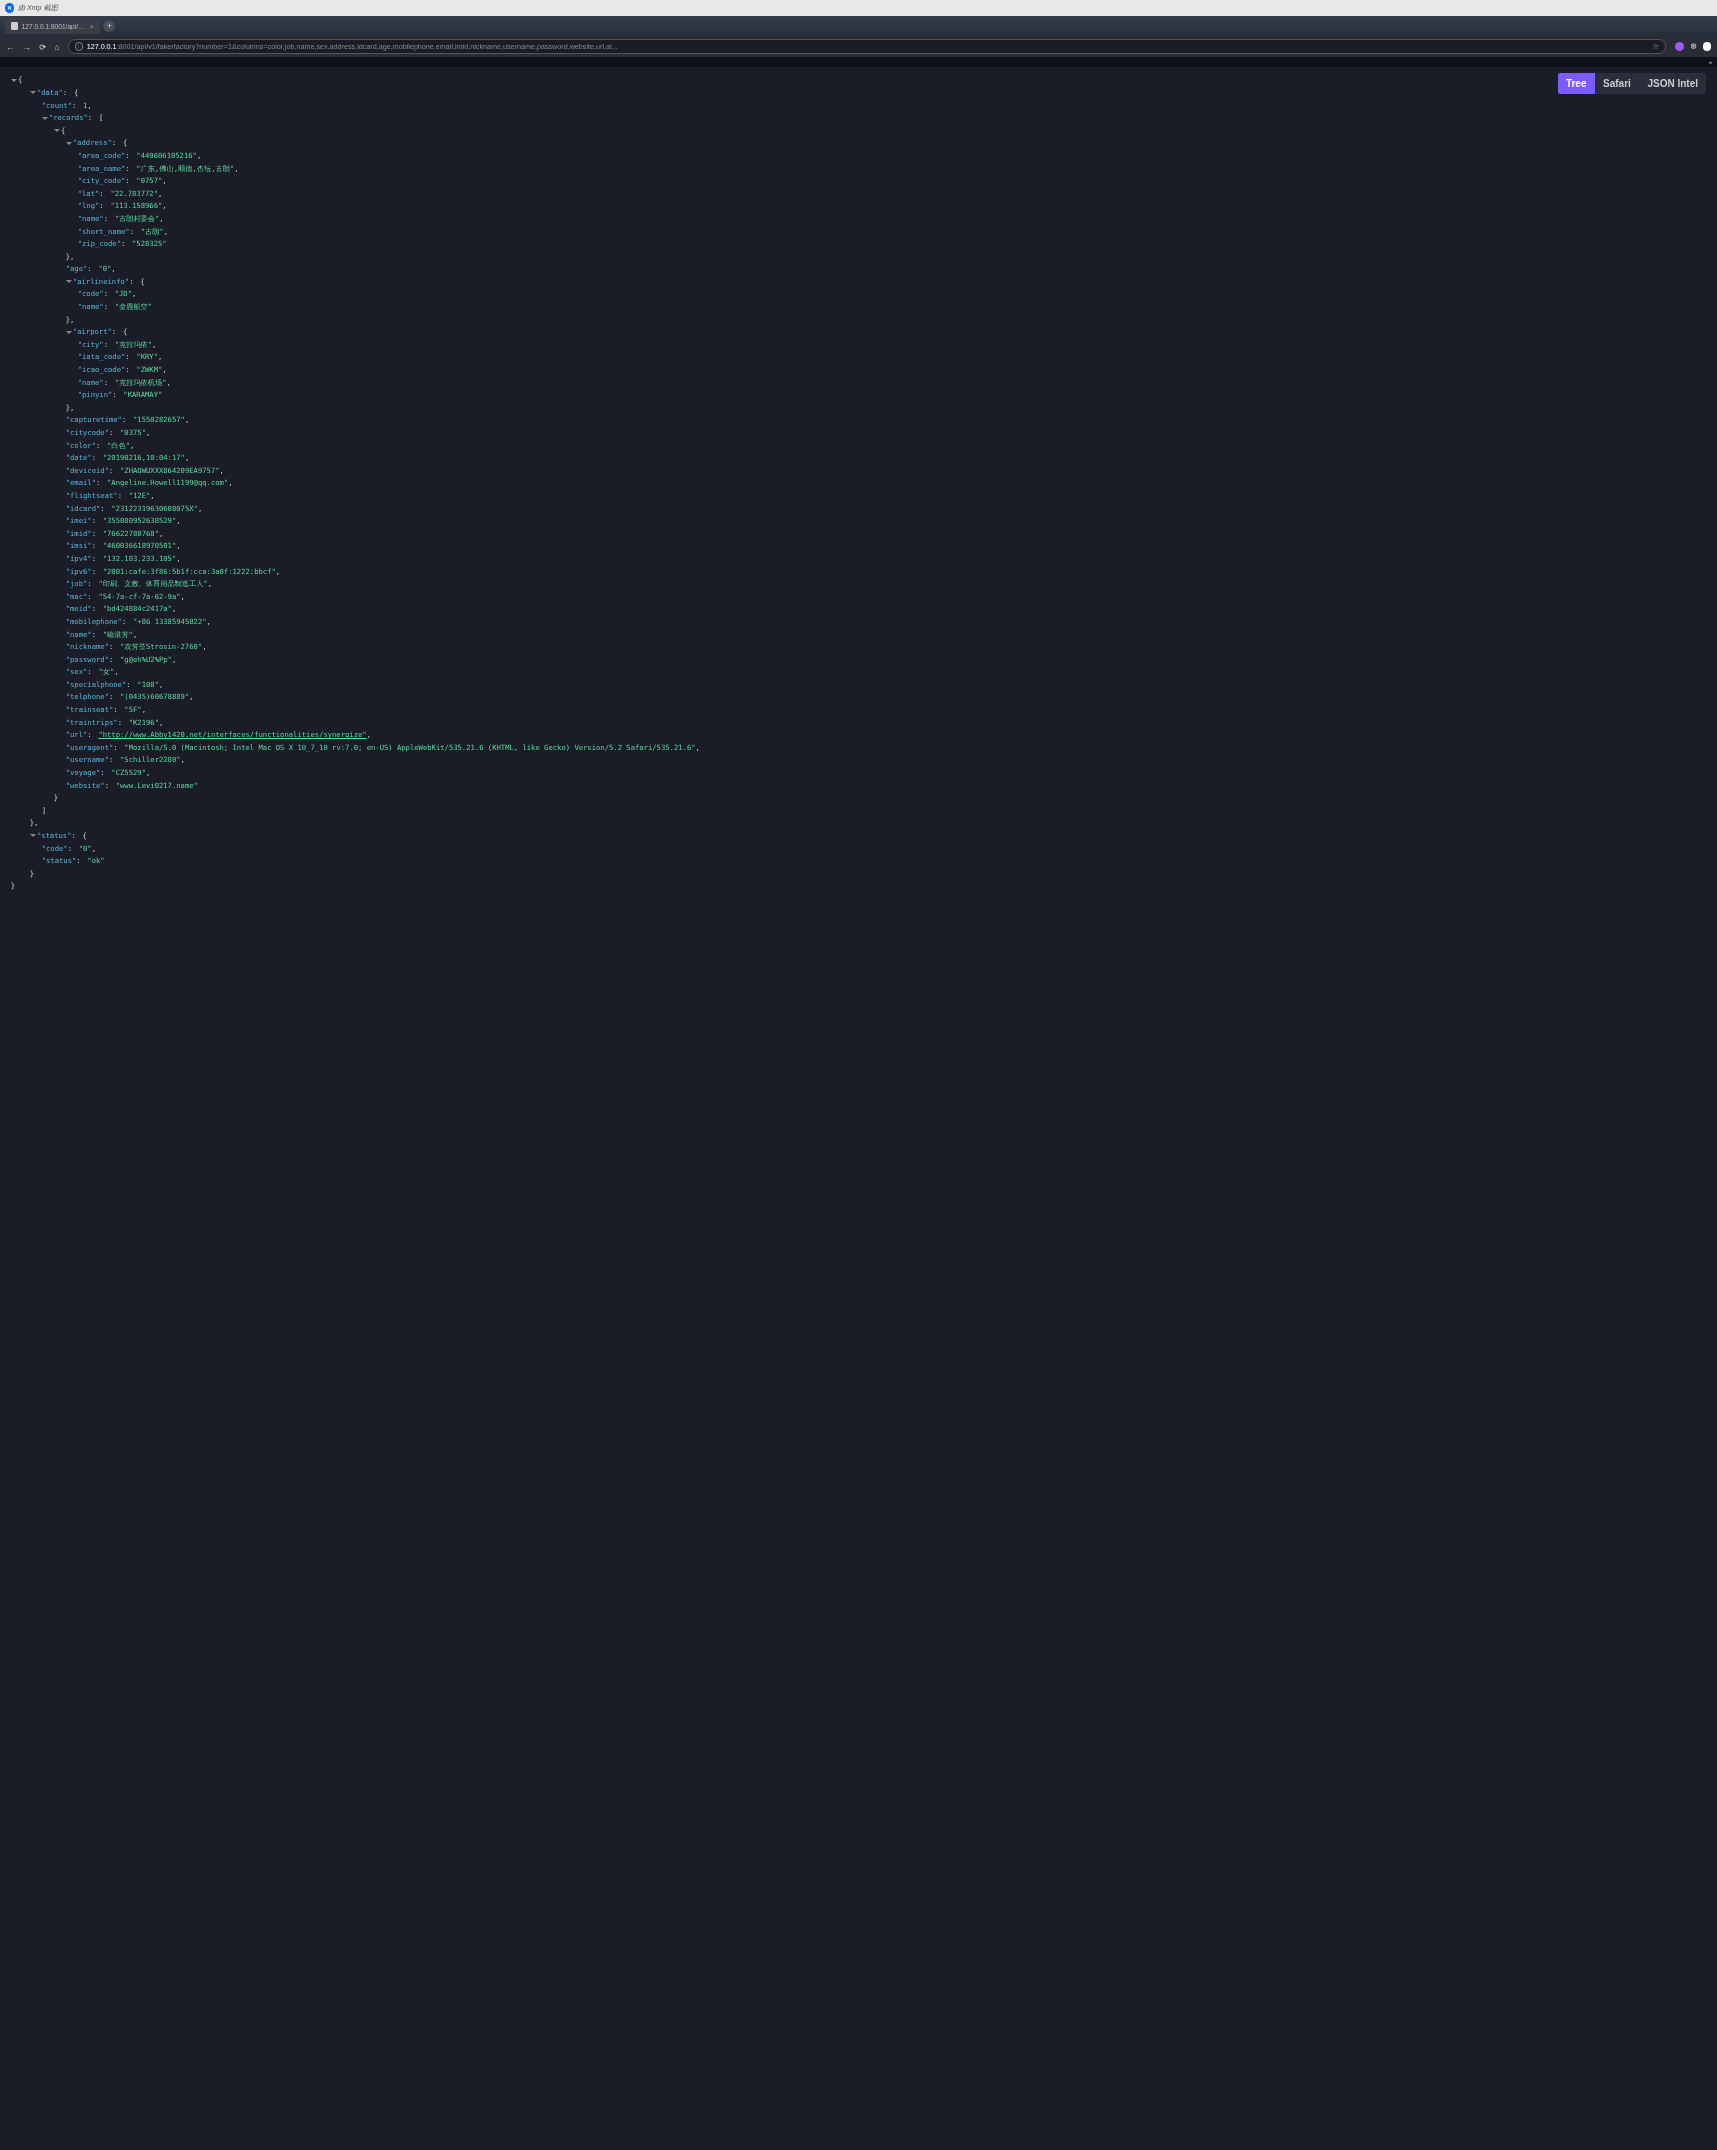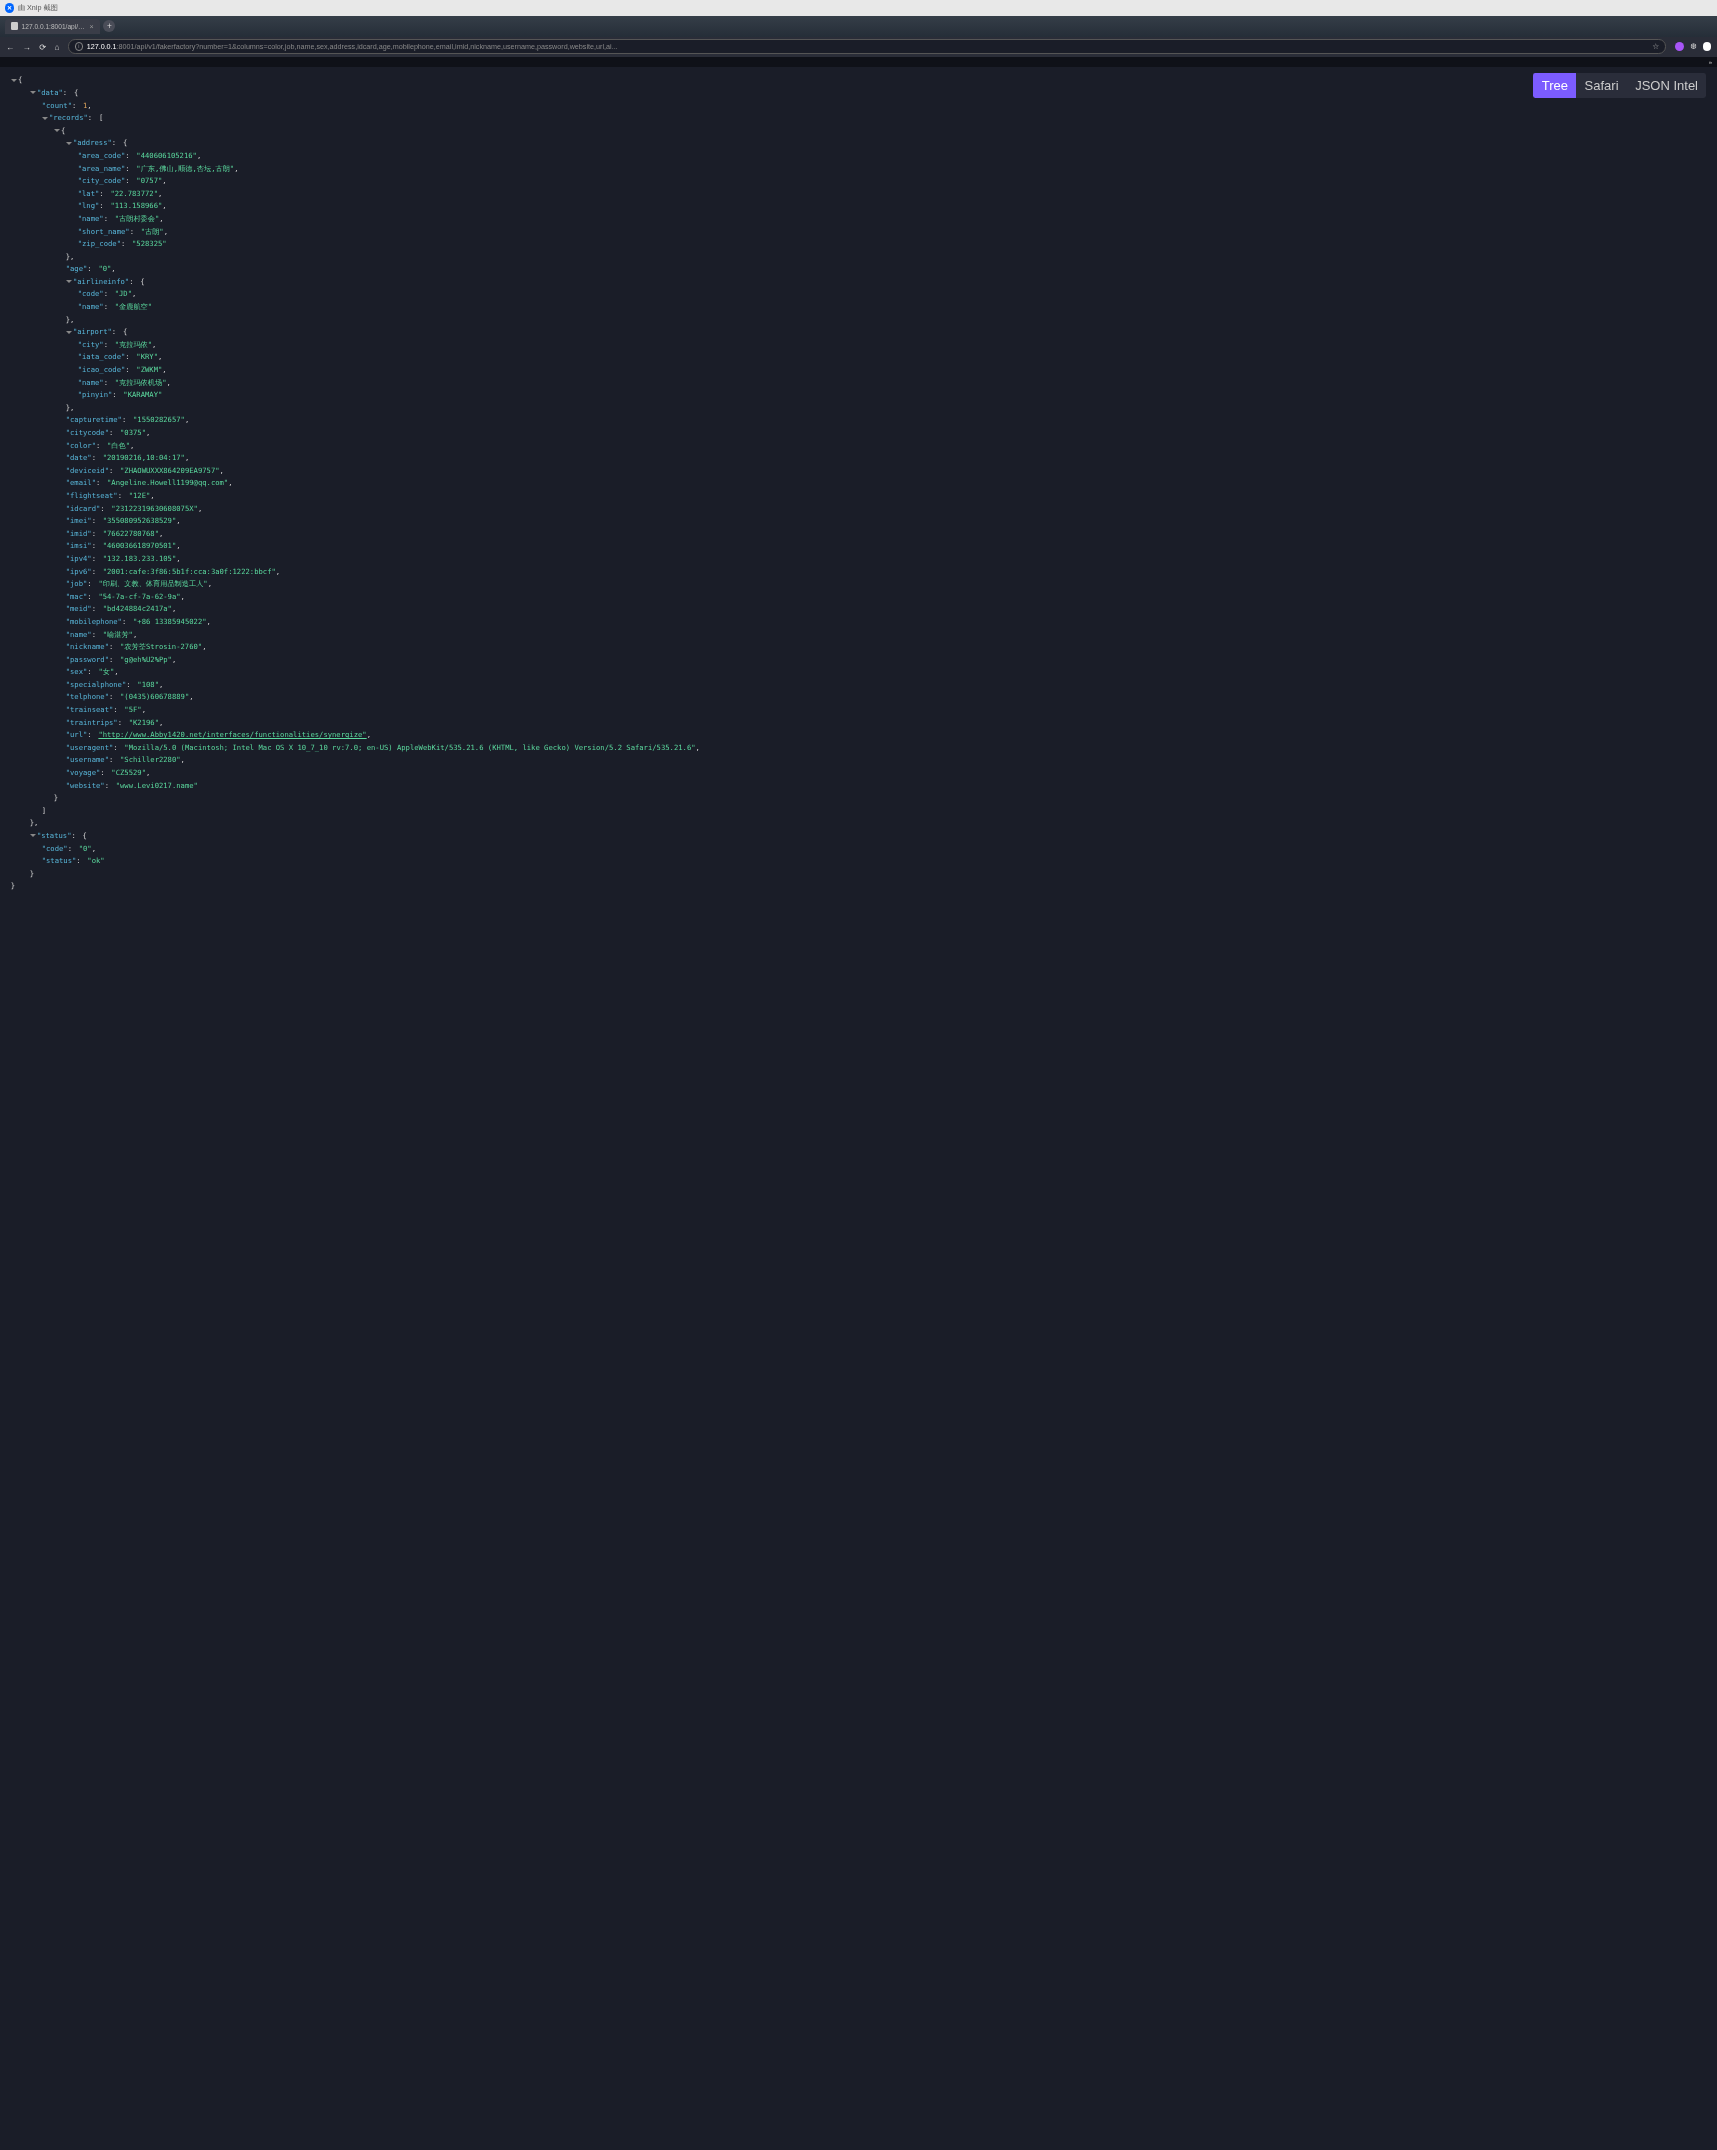--- a/index.html
+++ b/index.html
@@ -25,20 +25,21 @@
   display: flex;
   align-items: center;
   justify-content: center;
   color: #fff;
   font-size: 6px;
   font-weight: bold;
 }
 .titlebar-text {
   font-size: 7.2px;
   color: #555;
+  font-style: italic;
 }
 .tabstrip {
   height: 21px;
   background: linear-gradient(to bottom, rgba(60,70,80,0.8), rgba(40,50,60,0.8));
   display: flex;
   align-items: center;
   padding: 0 4.8px;
   gap: 3.6px;
 }
 .tab {
@@ -151,22 +152,23 @@
   position: absolute;
   top: 6px;
   right: 10.7px;
   display: flex;
   background: #2a2d3a;
   border-radius: 2.4px;
   overflow: hidden;
 }
 .view-tab {
   padding: 4.8px 8.3px;
-  font-size: 13px;
+  font-size: 10px;
   color: #ccc;
+  font-weight: bold;
 }
 .view-tab.active {
   background: #7c5cff;
   color: #fff;
 }
 
 .json-tree {
   font-family: Menlo, Consolas, monospace;
   font-size: 7.2px;
   line-height: 1.75;

